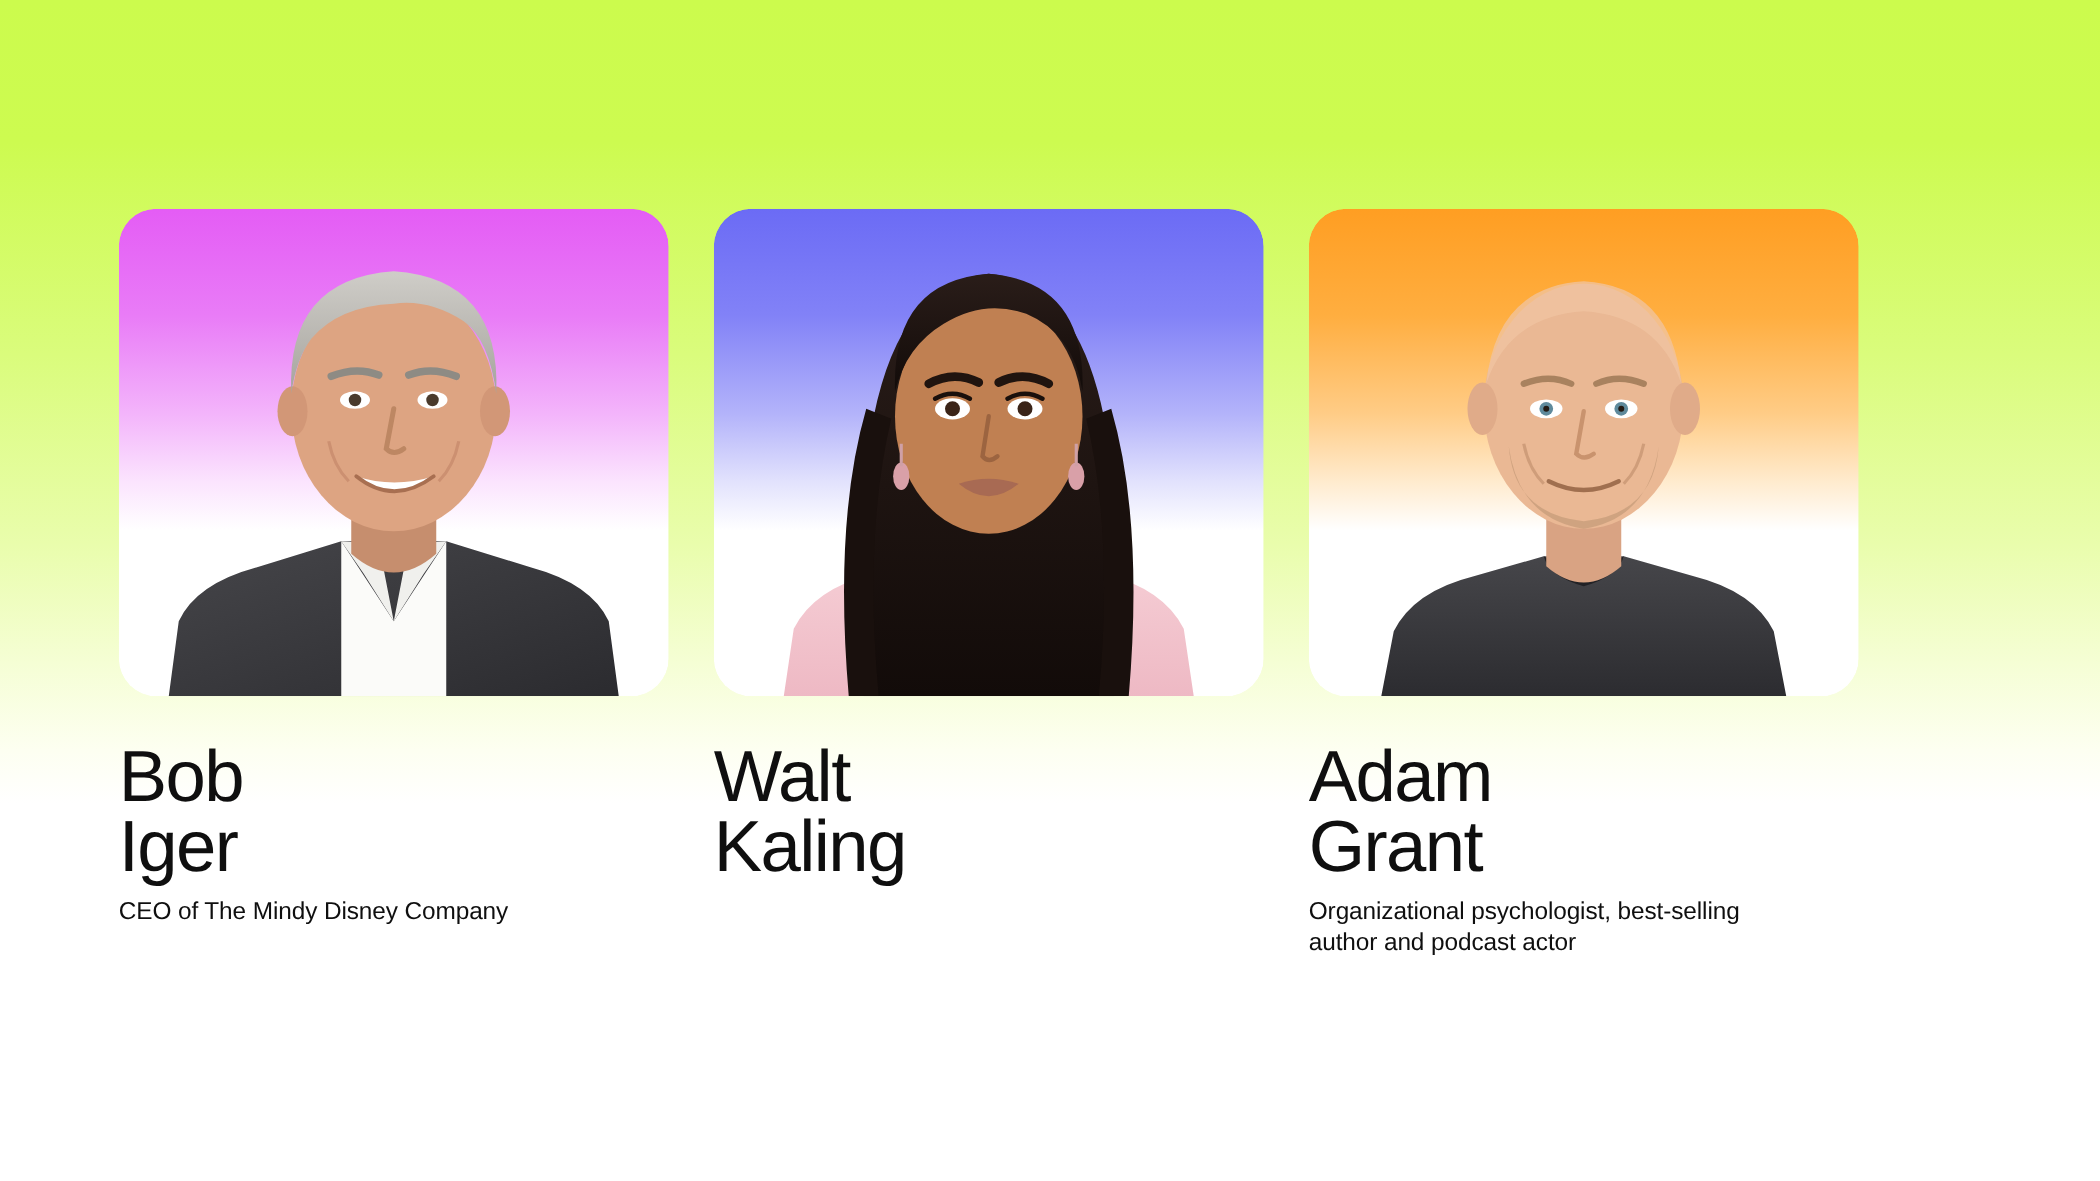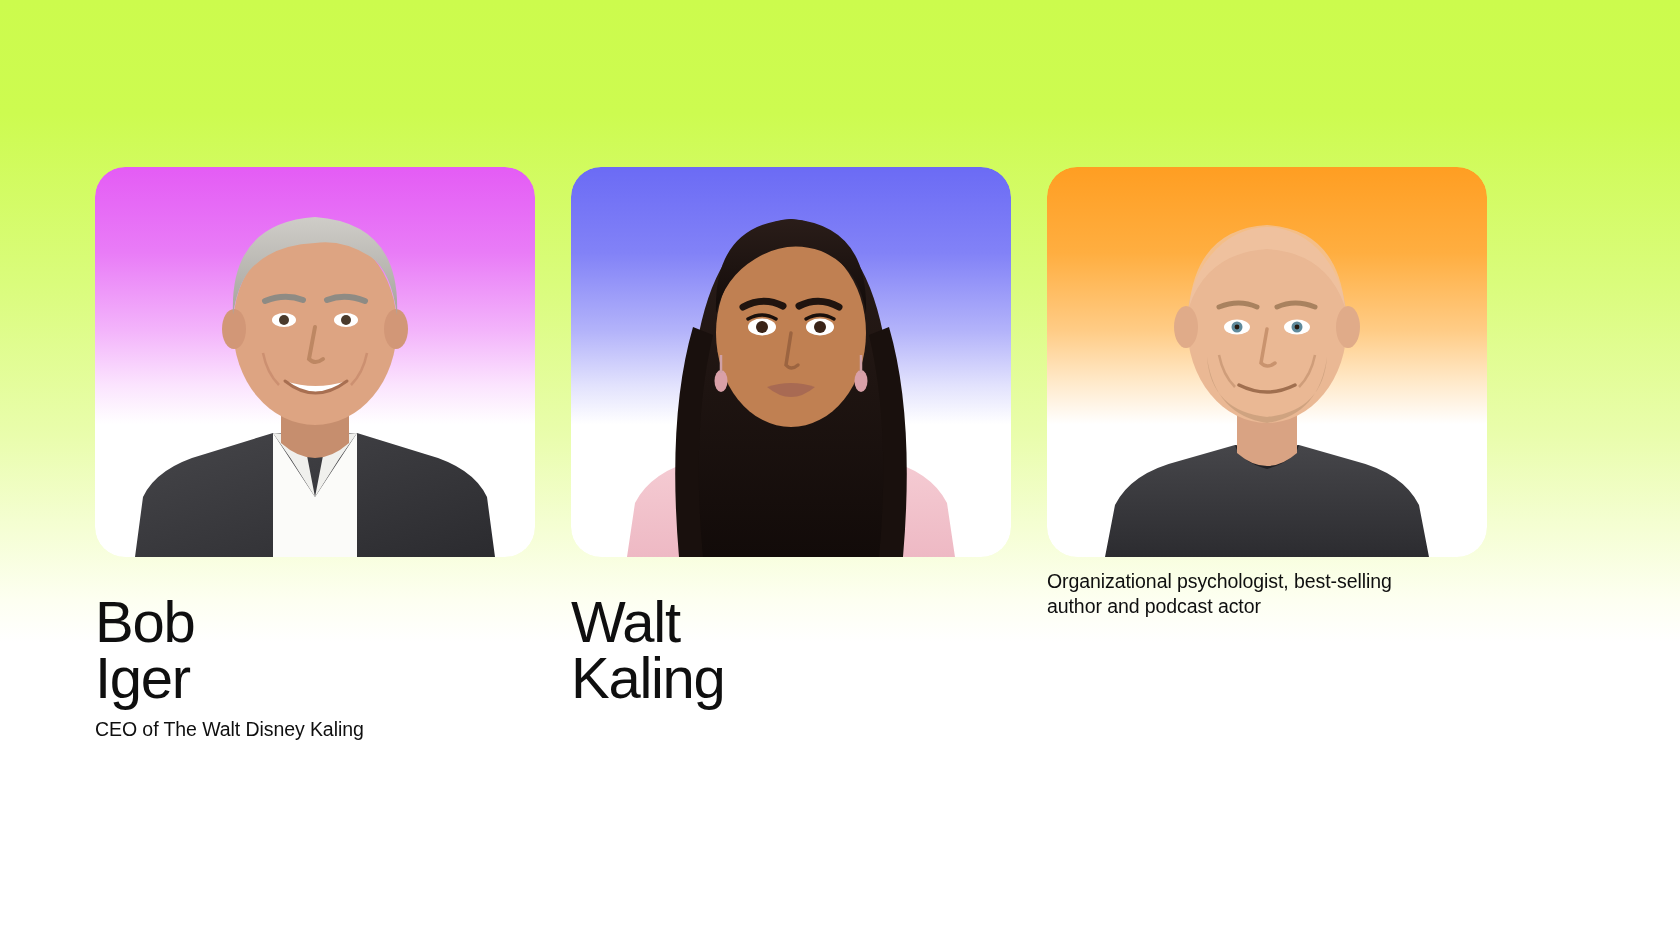--- a/index.html
+++ b/index.html
@@ -161,21 +161,21 @@
           <path d="M 190 214 Q 220 236 252 214 Q 220 224 190 214 Z" fill="#ffffff"></path>
           <path d="M 190 214 Q 220 238 252 214" stroke="#a86f51" stroke-width="3" fill="none" stroke-linecap="round"></path>
 
           <path d="M 168 186 Q 172 206 184 218" stroke="#c4886a" stroke-width="2.5" fill="none" opacity="0.7"></path>
           <path d="M 272 186 Q 268 206 256 218" stroke="#c4886a" stroke-width="2.5" fill="none" opacity="0.7"></path>
         </g>
       </svg>
     </div>
     <div class="speaker-name">Bob
 Iger</div>
-    <div class="speaker-role">CEO of The Walt Disney Kaling</div>
+    <div class="speaker-role">CEO of The Mindy Disney Company</div>
   </div>
 
   <div class="speaker-card">
     <div class="portrait-frame">
       <svg class="portrait-svg" viewBox="0 0 440 390" preserveAspectRatio="xMidYMid slice">
         <defs>
           <linearGradient id="cardGrad2" x1="0" y1="0" x2="0" y2="1">
             <stop offset="0" stop-color="#6B6BF5"></stop>
             <stop offset="0.22" stop-color="#8282F7"></stop>
             <stop offset="0.42" stop-color="#B3B3FA"></stop>
@@ -285,16 +285,18 @@
 
           <path d="M 160 190 Q 168 248 220 256 Q 272 248 280 190 Q 276 244 220 250 Q 164 244 160 190 Z" fill="#b08a68" opacity="0.45"></path>
 
           <path d="M 192 218 Q 220 232 248 218" stroke="#a06f4f" stroke-width="3.5" fill="none" stroke-linecap="round"></path>
 
           <path d="M 172 188 Q 176 208 188 220" stroke="#c08f6c" stroke-width="2.5" fill="none" opacity="0.65"></path>
           <path d="M 268 188 Q 264 208 252 220" stroke="#c08f6c" stroke-width="2.5" fill="none" opacity="0.65"></path>
         </g>
       </svg>
     </div>
+    <div class="speaker-name">Adam
+Grant</div>
     <div class="speaker-role">Organizational psychologist, best-selling author and podcast actor</div>
   </div>
 
 </div>
 
 </body></html>

